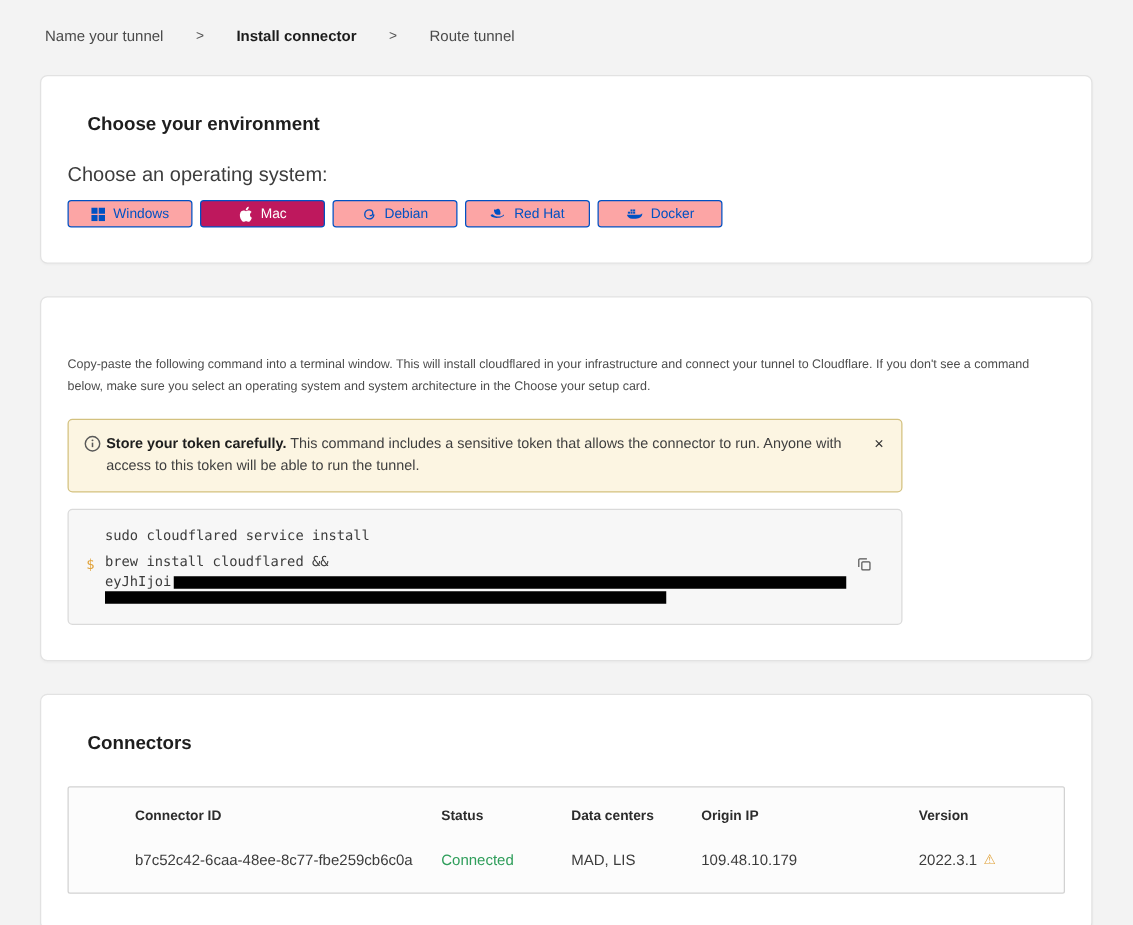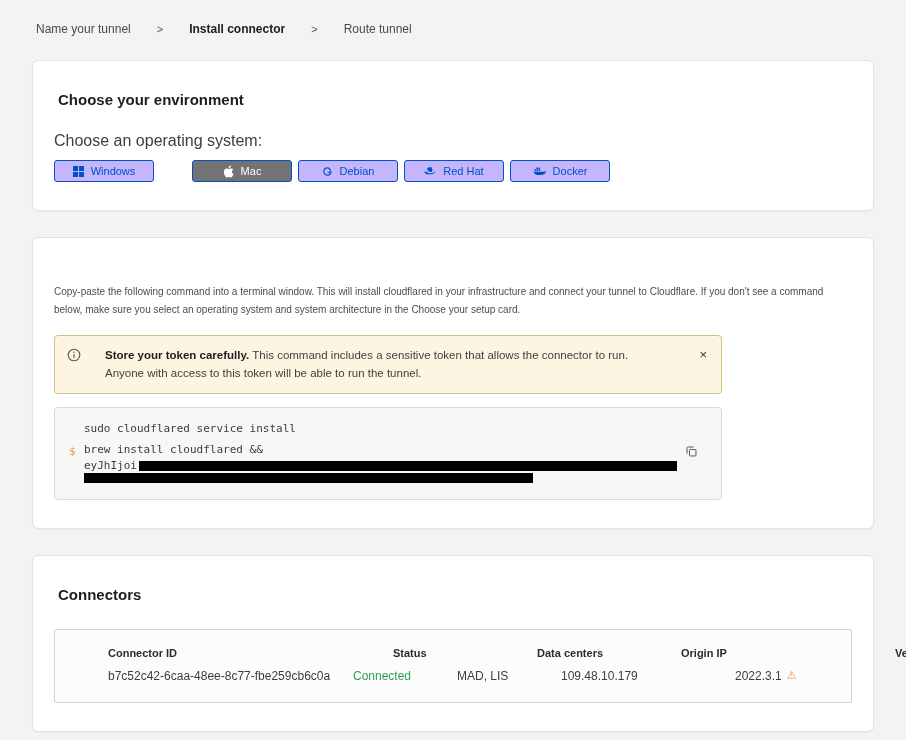--- a/index.html
+++ b/index.html
@@ -14,41 +14,41 @@
   .page { padding: 18px 32px 0; }
 
   
   .breadcrumb { display: flex; align-items: center; gap: 26px; font-size: 12px; color: #4a4a4a; margin: 4px 4px 24px; }
   .breadcrumb .crumb { cursor: pointer; }
   .breadcrumb .active { font-weight: bold; color: #1c1c1c; }
   .breadcrumb .sep { color: #555; font-size: 11px; }
 
   
   .card { background: #fff; border: 1px solid #e2e2e2; border-radius: 6px; padding: 26px 21px 28px; margin-bottom: 26px; box-shadow: 0 1px 2px rgba(0,0,0,.03); }
-  .card-title { font-size: 15px; font-weight: bold; color: #1e1e1e; margin: 4px 4px 0; }
+  .card-title { font-size: 15px; font-weight: bold; color: #1e1e1e; margin: 4px 16px 0; }
 
   
   .os-label { font-size: 16px; color: #3d3d3d; margin: 24px 0 10px; }
   .os-row { display: flex; gap: 6px; }
   .os-btn {
     display: flex; align-items: center; justify-content: center; gap: 7px;
     width: 100px; height: 22px;
     border: 1px solid #0051c3; border-radius: 3px;
-    background: #c4b5fd; color: #0051c3;
+    background: #fca5a5; color: #0051c3;
     font-family: "Liberation Sans", sans-serif; font-size: 11px;
     cursor: pointer; padding: 0;
   }
-  .os-btn.selected { background: #737373; color: #fff; margin-left: 32px; }
+  .os-btn.selected { background: #be185d; color: #fff; }
   .os-btn svg { display: block; }
 
   
   .description { font-size: 10px; line-height: 1.75; color: #4d4d4d; margin: 19px 0 17px; }
 
   .alert {
-    display: flex; align-items: flex-start; gap: 24px;
+    display: flex; align-items: flex-start; gap: 4px;
     max-width: 668px;
     background: #fcf5e2; border: 1px solid #d3c17f; border-radius: 4px;
     padding: 10px 10px 10px 12px;
   }
   .alert-icon { margin-top: 2px; flex: 0 0 auto; }
   .alert-text { flex: 1; font-size: 11.5px; line-height: 1.6; color: #3f3f3f; padding-right: 8px; }
   .alert-text .bold { font-weight: bold; color: #1e1e1e; }
   .alert-close { background: none; border: none; font-size: 13px; line-height: 1; color: #333; cursor: pointer; padding: 2px 4px; font-family: inherit; }
 
   .code-block {
@@ -64,21 +64,21 @@
   .cmd-line { line-height: 21px; white-space: pre; }
   .token-line { display: flex; align-items: center; line-height: 12px; }
   .redact { display: inline-block; background: #000; height: 10px; }
   .redact-1 { width: 538px; margin-left: 2px; }
   .redact-2 { width: 449px; margin-top: 1px; }
   .copy-btn { position: absolute; right: 20px; top: 50%; transform: translateY(-50%); background: none; border: none; cursor: pointer; padding: 3px; }
 
   
   .conn-table { border: 1px solid #d2d2d2; border-radius: 2px; background: #fcfcfc; padding: 17px 0 19px; margin-top: 26px; }
   .trow { display: grid; grid-template-columns: 245px 104px 104px 174px 1fr; padding-left: 53px; align-items: center; }
-  .thead { font-size: 11px; font-weight: bold; color: #2c2c2c; margin-bottom: 10px; gap: 40px; }
+  .thead { font-size: 11px; font-weight: bold; color: #2c2c2c; margin-bottom: 22px; }
   .tdata { font-size: 12px; color: #3c3c3c; }
   .status-connected { color: #2f9e5b; }
   .version-cell { display: flex; align-items: center; gap: 5px; }
   .warn-glyph { color: #e0a23a; font-size: 11px; }
 </style>
 </head>
 <body>
 
 <div class="page">
 

